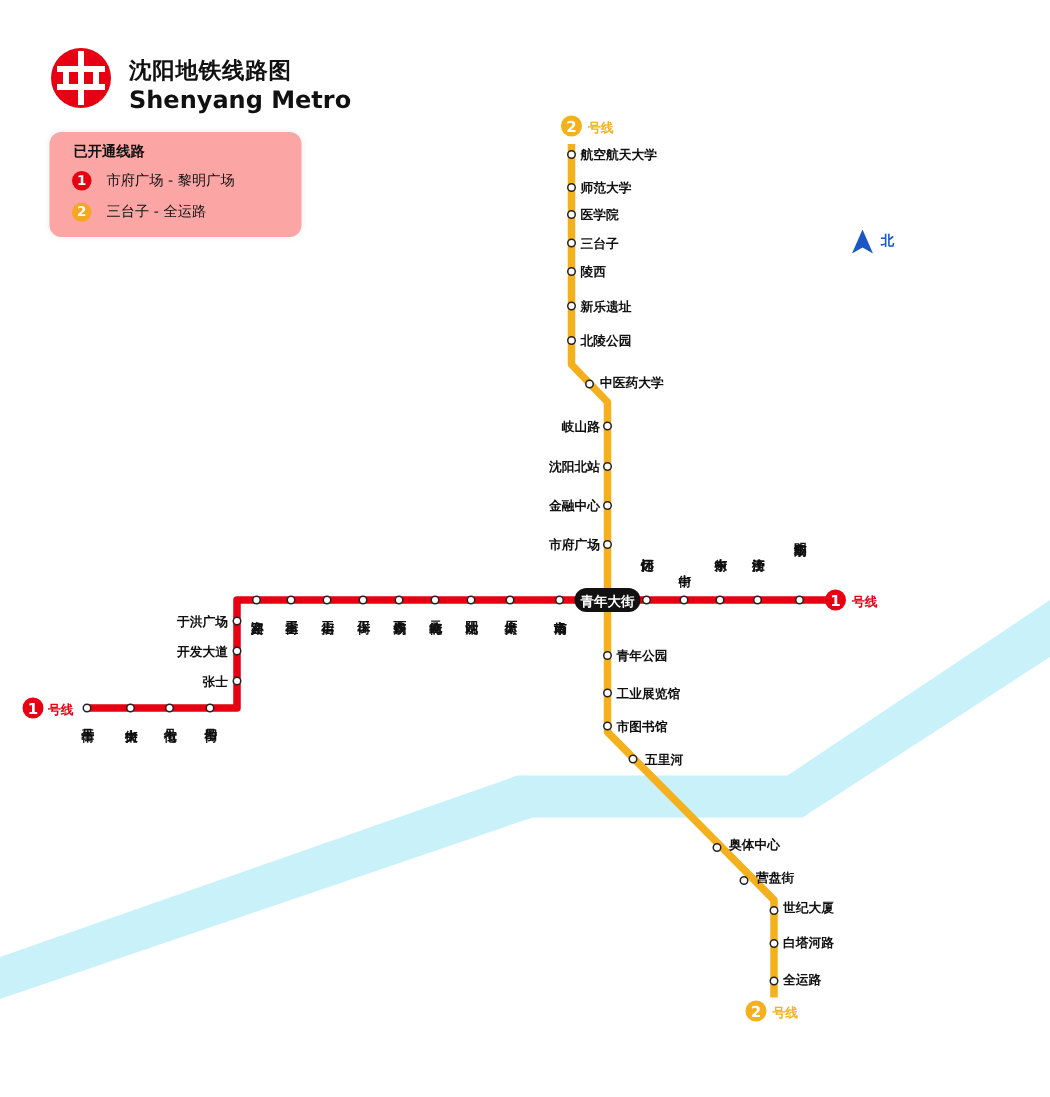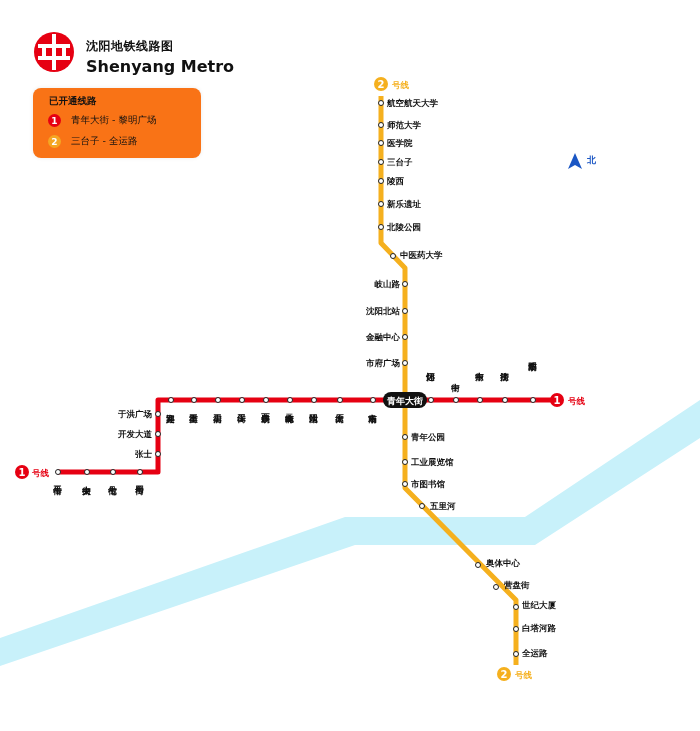--- a/index.html
+++ b/index.html
@@ -1,23 +1,23 @@
 <!DOCTYPE html>
 <html><head>
   <meta charset="utf-8">
   <style>
     html, body { margin: 0; padding: 0; background: #ffffff; }
     body { width: 700px; height: 731px; position: relative; overflow: hidden;
            font-family: "DejaVu Sans", "Liberation Sans", sans-serif; }
     #map { position: absolute; left: 0; top: 0; width: 700px; height: 731px; }
     .logo { position: absolute; left: 32px; top: 30px; width: 44px; height: 44px; }
-    .title-cn { position: absolute; left: 86px; top: 38px; font-size: 12px; font-weight: bold; color: #111; letter-spacing: 0.5px; }
+    .title-cn { position: absolute; left: 86px; top: 38px; font-size: 15px; font-weight: bold; color: #111; letter-spacing: 0.5px; }
     .title-en { position: absolute; left: 86px; top: 57px; font-size: 16px; font-weight: bold; color: #111; }
     .legend { position: absolute; left: 33px; top: 88px; width: 168px; height: 70px;
-              background: #f97316; border-radius: 8px; box-shadow: 0 0 4px rgba(0,0,0,0.08); }
+              background: #fca5a5; border-radius: 8px; box-shadow: 0 0 4px rgba(0,0,0,0.08); }
     .legend-title { position: absolute; left: 16px; top: 7px; font-size: 9.5px; font-weight: bold; color: #111; }
     .legend-row { position: absolute; left: 15px; display: flex; align-items: center; font-size: 9.5px; color: #111; }
     .legend-badge { width: 13px; height: 13px; border-radius: 50%; color: #fff; font-size: 9px; font-weight: bold;
                     display: flex; align-items: center; justify-content: center; margin-right: 10px; }
     .st-label { font-size: 8.5px; fill: #111; font-weight: bold; }
     .st-label-v { font-size: 8.5px; fill: #111; font-weight: bold; }
     .line-tag { font-size: 8.5px; font-weight: bold; }
     .north { position: absolute; left: 568px; top: 150px; }
   </style>
 </head>
@@ -164,21 +164,21 @@
   <rect x="10" y="18" width="4" height="8" fill="#fff"></rect>
   <rect x="30" y="18" width="4" height="8" fill="#fff"></rect>
 </svg>
 <div class="title-cn">沈阳地铁线路图</div>
 <div class="title-en">Shenyang Metro</div>
 
 <div class="legend">
   <div class="legend-title">已开通线路</div>
   <div class="legend-row" style="top:26px;">
     <span class="legend-badge" style="background:#e60012;">1</span>
-    <span>青年大街 - 黎明广场</span>
+    <span>市府广场 - 黎明广场</span>
   </div>
   <div class="legend-row" style="top:47px;">
     <span class="legend-badge" style="background:#f5a623;">2</span>
     <span>三台子 - 全运路</span>
   </div>
 </div>
 
 <div class="north">
   <svg width="14" height="16" viewBox="0 0 14 16" style="vertical-align:middle;">
     <polygon points="7,0 14,16 7,12 0,16" fill="#1a56c4"></polygon>

